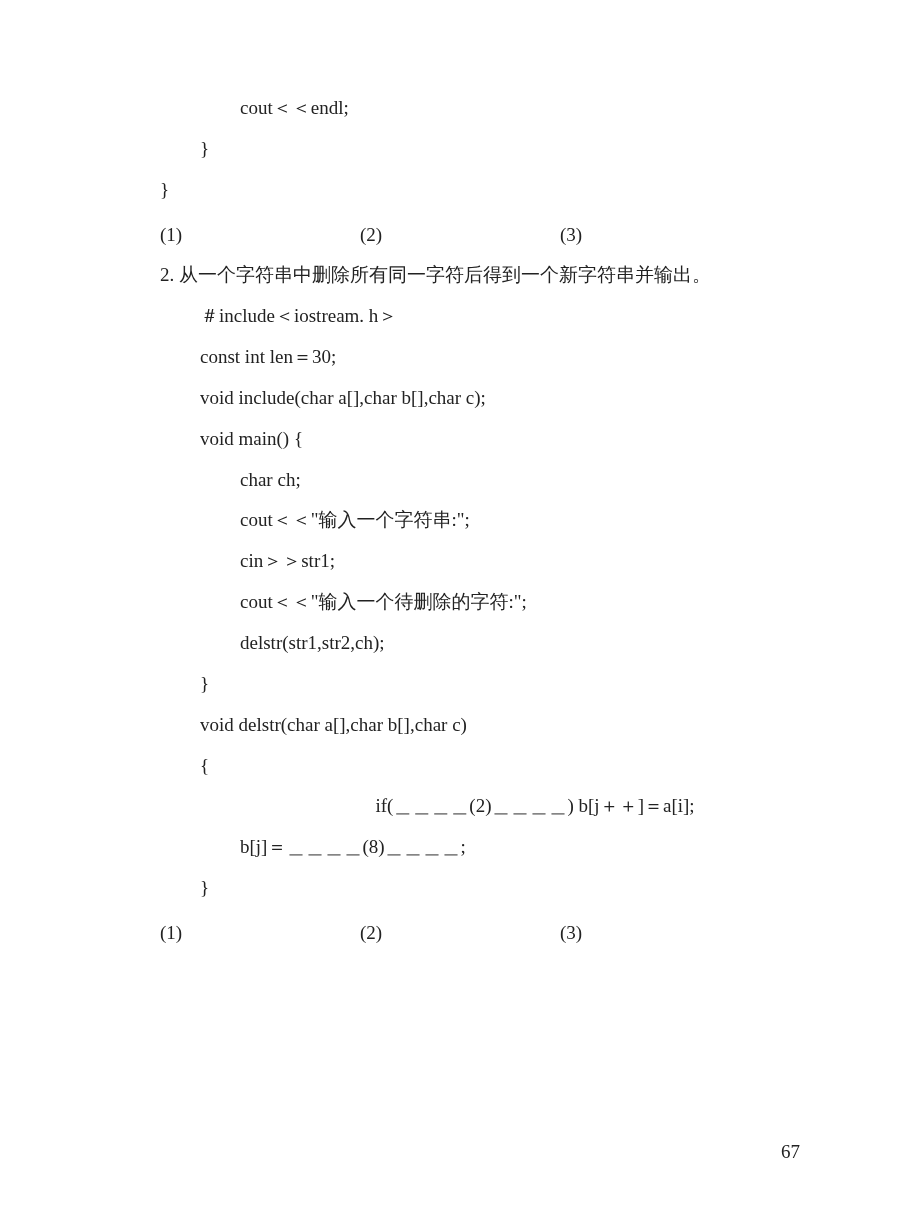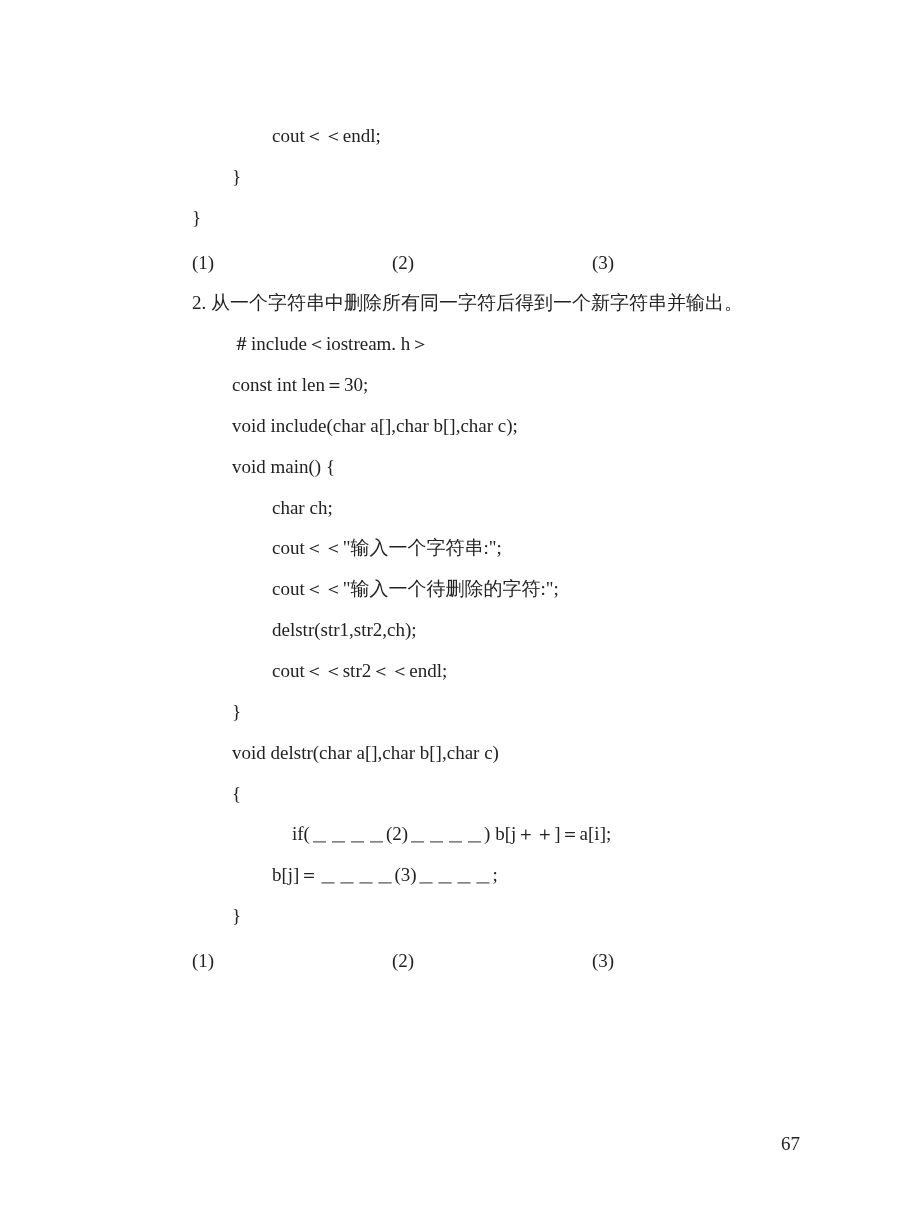--- a/index.html
+++ b/index.html
@@ -7,41 +7,40 @@
     margin: 0;
     padding: 0;
     width: 920px;
     height: 1227px;
     font-family: "Times New Roman", "SimSun", serif;
     font-size: 19px;
     color: #222;
     position: relative;
   }
   .page {
-    padding: 116px 110px 0 160px;
+    padding: 88px 110px 0 160px;
     line-height: 2.15;
-    margin-left: 32px;
   }
   .line { white-space: pre; }
   .indent0 { margin-left: 0; }
   .indent1 { margin-left: 40px; }
   .indent2 { margin-left: 80px; }
-  .indent3 { margin-left: 100px; }
+  .indent3 { margin-left: 100px; text-align: center; }
   .answers {
     display: flex;
     margin-top: 4px;
   }
   .answers > span { display: inline-block; }
   .ans-a { width: 200px; }
   .ans-b { width: 200px; }
   .ans-c { }
   .page-number {
     position: absolute;
     right: 120px;
-    bottom: 72px;
+    bottom: 64px;
     font-size: 19px;
   }
 </style>
 </head>
 <body>
 
 <div class="page">
 
   <div class="line indent2">cout＜＜endl;</div>
   <div class="line indent1">}</div>
@@ -55,31 +54,31 @@
 
   <div class="line indent0">2. 从一个字符串中删除所有同一字符后得到一个新字符串并输出。</div>
 
   <div class="line indent1">＃include＜iostream. h＞</div>
   <div class="line indent1">const int len＝30;</div>
   <div class="line indent1">void include(char a[],char b[],char c);</div>
   <div class="line indent1">void main() {</div>
 
   <div class="line indent2">char ch;</div>
   <div class="line indent2">cout＜＜"输入一个字符串:";</div>
+  <div class="line indent2">cin＞＞str1;</div>
   <div class="line indent2">cout＜＜"输入一个待删除的字符:";</div>
   <div class="line indent2">delstr(str1,str2,ch);</div>
-  <div class="line indent2">cout＜＜str2＜＜endl;</div>
 
   <div class="line indent1">}</div>
 
   <div class="line indent1">void delstr(char a[],char b[],char c)</div>
   <div class="line indent1">{</div>
 
   <div class="line indent3">if(＿＿＿＿(2)＿＿＿＿) b[j＋＋]＝a[i];</div>
-  <div class="line indent2">b[j]＝＿＿＿＿(3)＿＿＿＿;</div>
+  <div class="line indent2">b[j]＝＿＿＿＿(8)＿＿＿＿;</div>
 
   <div class="line indent1">}</div>
 
   <div class="answers">
     <span class="ans-a">(1)</span>
     <span class="ans-b">(2)</span>
     <span class="ans-c">(3)</span>
   </div>
 
 </div>

